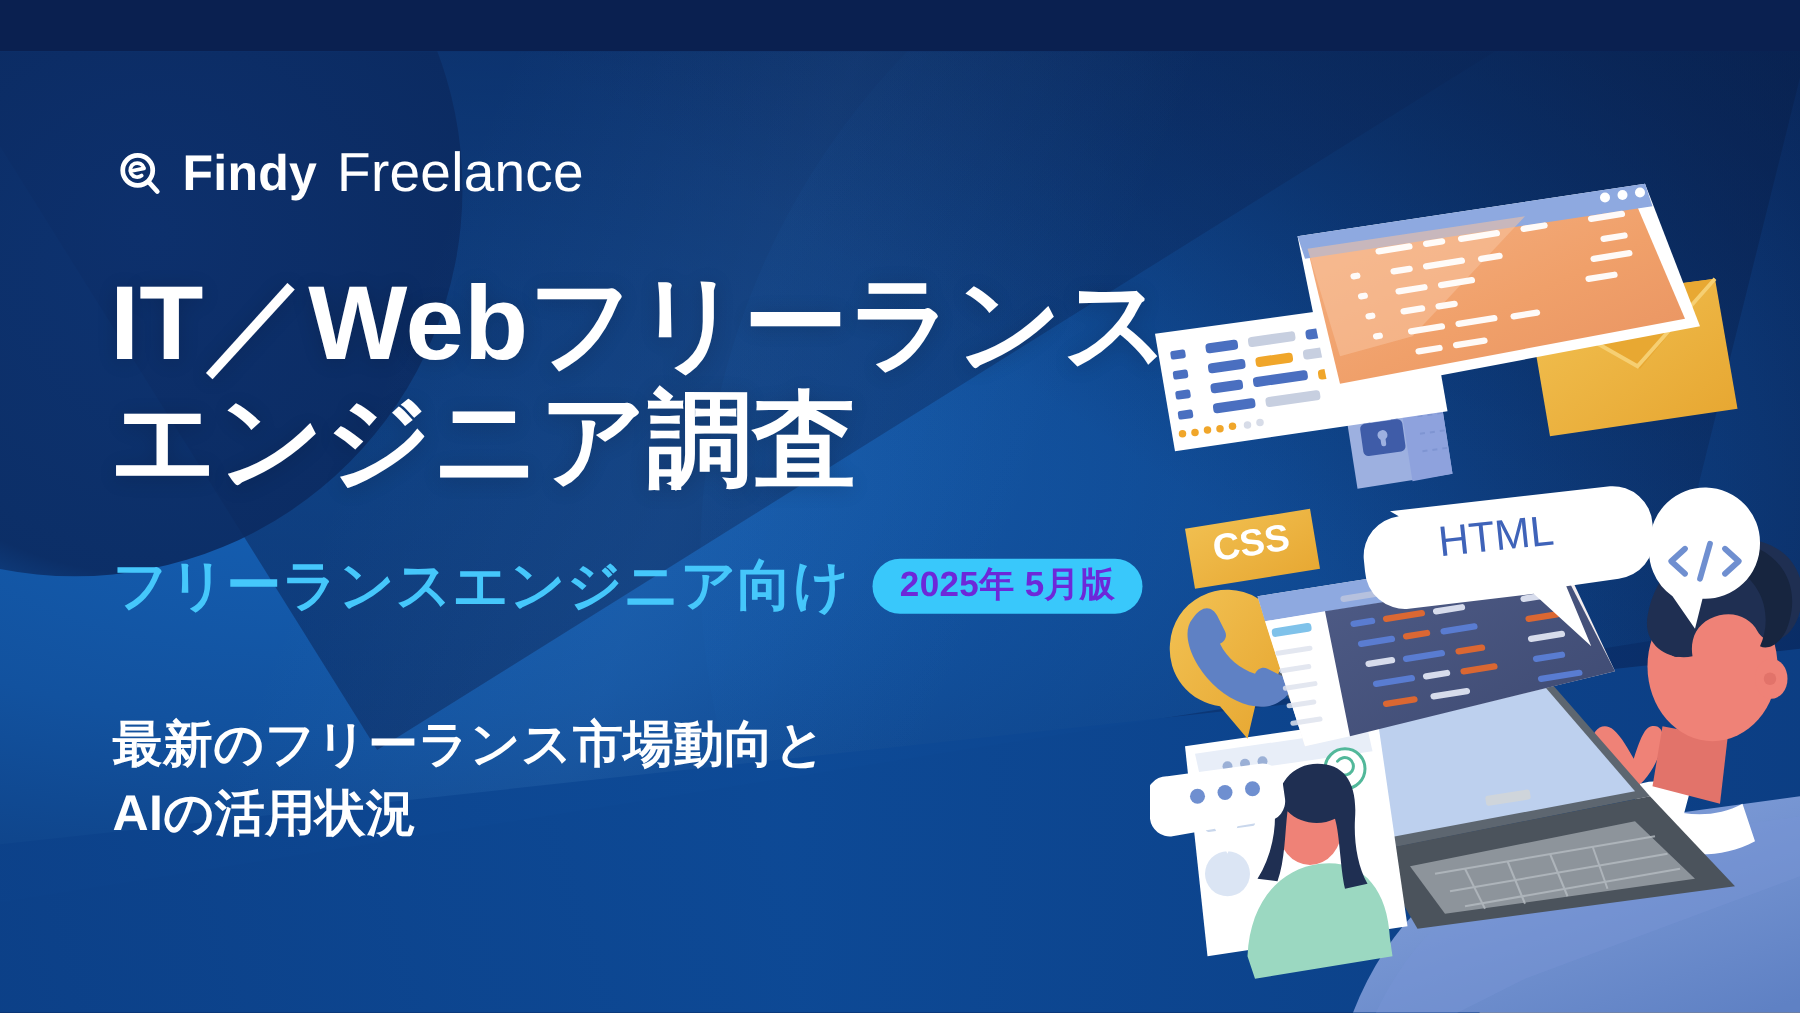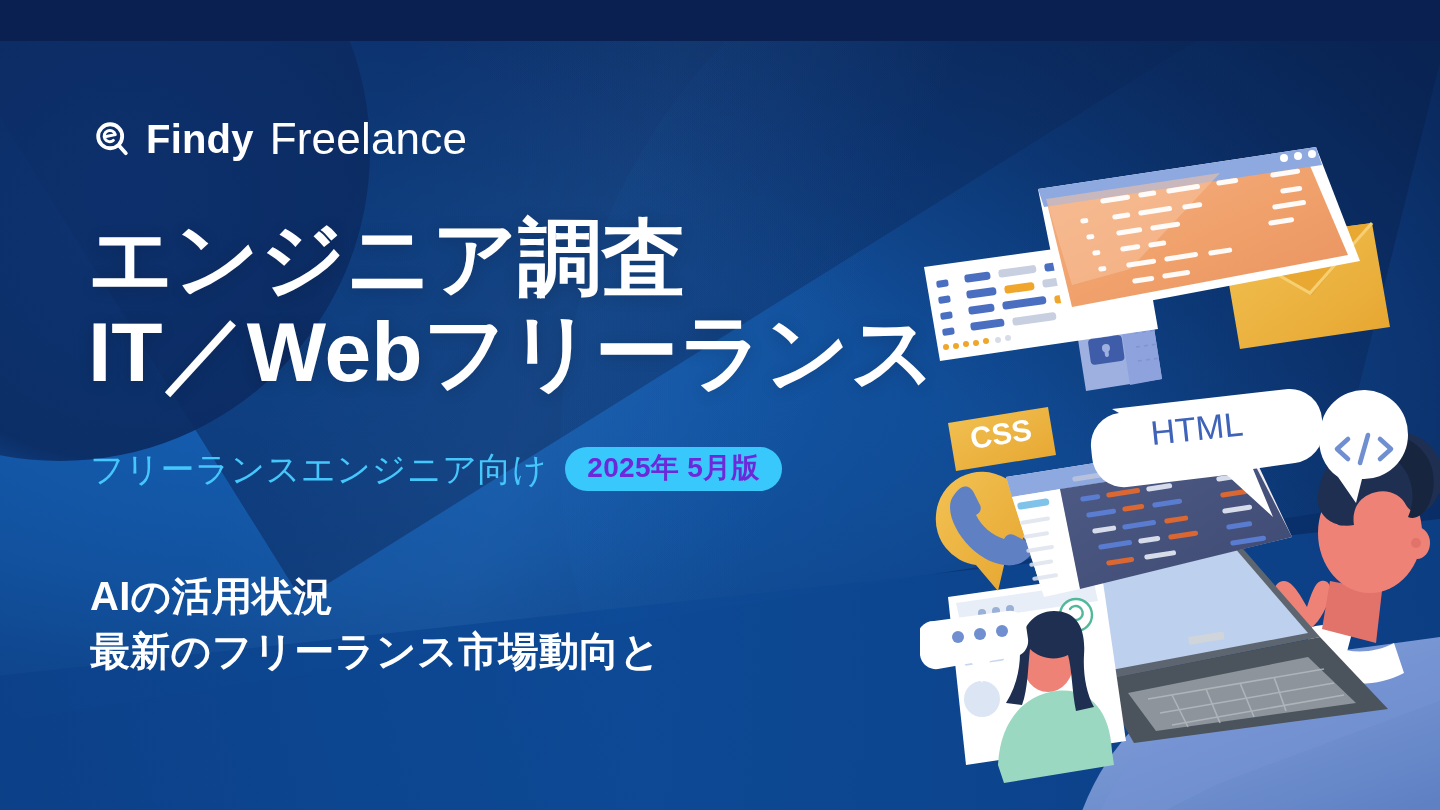--- a/index.html
+++ b/index.html
@@ -59,21 +59,21 @@
   .brand-sub{ font-size:44px; font-weight:400; color:#fff; letter-spacing:.2px; line-height:1; margin-left:2px; }
 
   .headline{
     position:absolute; left:0; top:170px; width:980px;
     color:#fff; font-size:84px; font-weight:700; line-height:1.12;
     letter-spacing:0px; text-shadow:0 2px 16px rgba(0,0,0,.16);
   }
   .headline .hl-line{ display:block; white-space:nowrap; }
 
   .subrow{ position:absolute; left:2px; top:406px; display:flex; align-items:center; gap:18px; }
-  .subtitle{ font-size:34px; font-weight:400; color:#45c7fb; letter-spacing:.5px; line-height:1; }
+  .subtitle{ font-size:44px; font-weight:700; color:#45c7fb; letter-spacing:.5px; line-height:1; }
   .badge{
     display:inline-flex; align-items:center; justify-content:center;
     background:#39c8fb; color:#6d28d9; font-size:28px; font-weight:700;
     padding:7px 22px 9px; border-radius:999px; line-height:1; letter-spacing:.3px;
   }
 
   .lede{
     position:absolute; left:2px; top:528px; width:760px;
     color:#fff; font-size:40px; font-weight:700; line-height:1.38; letter-spacing:.3px;
   }
@@ -106,32 +106,32 @@
           <circle cx="20" cy="19" r="13.2" fill="none" stroke="#ffffff" stroke-width="4.2"></circle>
           <path d="M29.6 29.2 L37.2 37.6" stroke="#ffffff" stroke-width="4.2" stroke-linecap="round"></path>
           <path d="M25.6 17.2 a6.2 6.2 0 1 0 -2.1 6.4 M25.6 17.2 L14.2 19.6" fill="none" stroke="#ffffff" stroke-width="3.3" stroke-linecap="round" stroke-linejoin="round"></path>
         </svg>
       </span>
       <span class="brand-word">Findy</span>
       <span class="brand-sub">Freelance</span>
     </div>
 
     <h1 class="headline">
+      <span class="hl-line">IT／Webフリーランス</span>
       <span class="hl-line">エンジニア調査</span>
-      <span class="hl-line">IT／Webフリーランス</span>
     </h1>
 
     <div class="subrow">
       <span class="subtitle">フリーランスエンジニア向け</span>
       <span class="badge">2025年 5月版</span>
     </div>
 
     <p class="lede">
+      <span class="lede-line">最新のフリーランス市場動向と</span>
       <span class="lede-line">AIの活用状況</span>
-      <span class="lede-line">最新のフリーランス市場動向と</span>
     </p>
   </div>
 
   <div class="illus">
     <svg viewBox="0 0 520 810" aria-hidden="true">
       <defs>
         <linearGradient id="gOrange" x1="0" y1="0" x2="1" y2="1">
           <stop offset="0%" stop-color="#f5b184"></stop>
             <stop offset="55%" stop-color="#f0a06a"></stop>
             <stop offset="100%" stop-color="#e89260"></stop>

